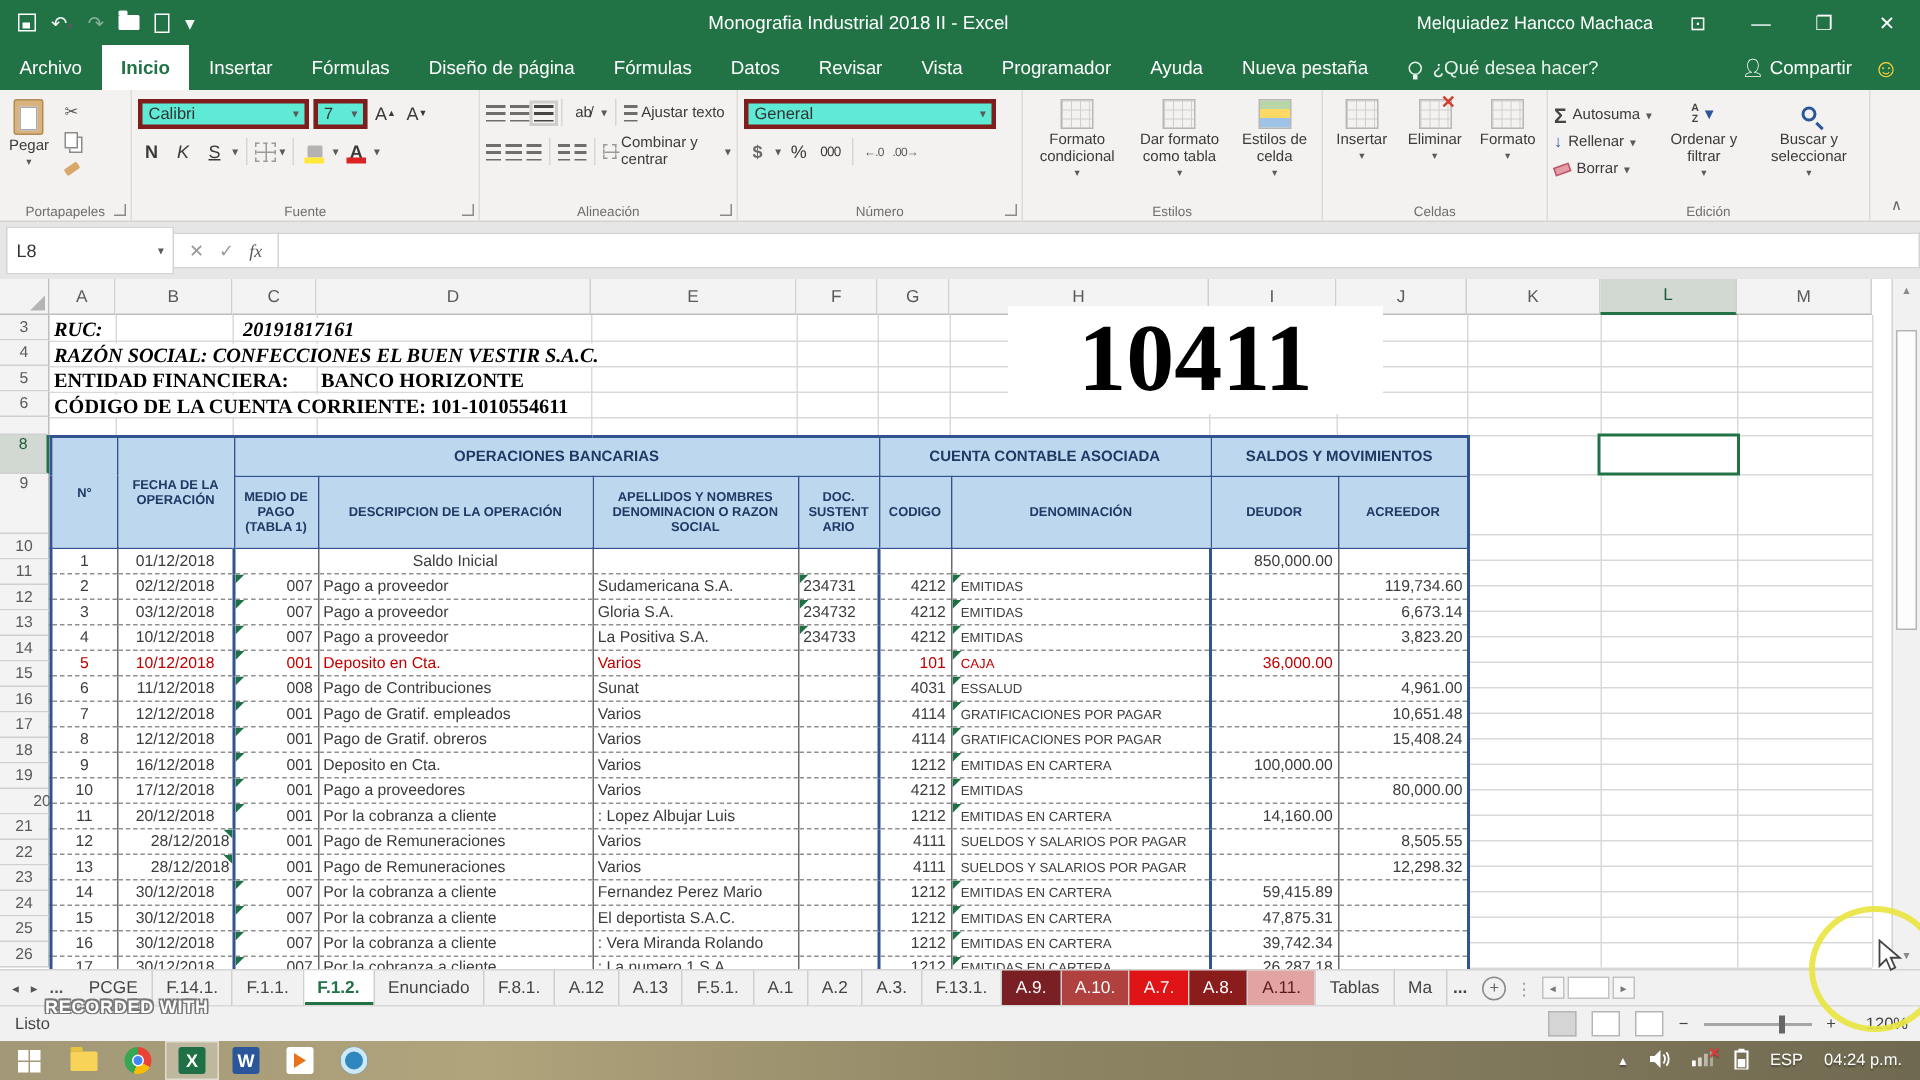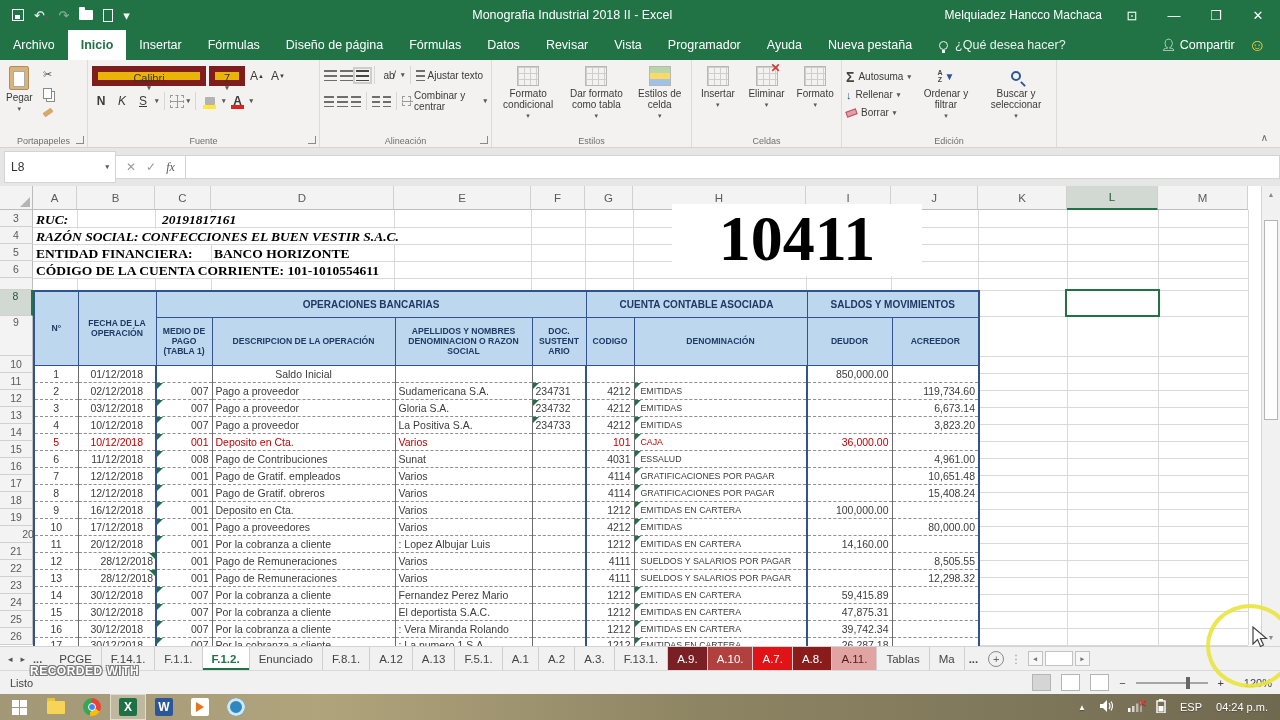--- a/index.html
+++ b/index.html
@@ -33,21 +33,21 @@
 
   
   .ribbon { position:absolute; left:0; top:60px; width:1280px; height:88px; background:#f3f2f1; border-bottom:1px solid #d5d3d1; display:flex; }
   .rgroup { position:relative; border-right:1px solid #dddcda; padding:4px 4px 15px 4px; display:flex; gap:4px; }
   .glabel { position:absolute; bottom:1px; left:0; right:0; text-align:center; font-size:9px; color:#6f6e6d; }
   .dlg { position:absolute; right:3px; bottom:3px; width:8px; height:8px; border-right:1.5px solid #8a8a8a; border-bottom:1.5px solid #8a8a8a; }
   .rbtn-lg { display:flex; flex-direction:column; align-items:center; justify-content:flex-start; text-align:center; font-size:10px; color:#3b3a39; gap:2px; padding:2px 2px; line-height:1.1; }
   .dd { font-size:7px; color:#5a5a5a; }
   .gstack { display:flex; flex-direction:column; gap:6px; padding-top:2px; }
   .rrow { display:flex; align-items:center; gap:3px; }
-  .combo { background:#eab308; border:6px solid #7f1d1d; height:20px; display:flex; align-items:center; justify-content:space-between; padding:0 4px; font-size:11px; color:#333;flex-direction:column; }
+  .combo { background:#5eead4; border:3px solid #7f1d1d; height:20px; display:flex; align-items:center; justify-content:space-between; padding:0 4px; font-size:11px; color:#333; }
   .fbtn { min-width:18px; height:18px; display:inline-flex; align-items:center; justify-content:center; font-size:12px; color:#3b3a39; position:relative; }
   .fbtn.b{font-weight:bold;} .fbtn.i{font-style:italic;} .fbtn.u{text-decoration:underline;}
   .vdiv { width:1px; height:18px; background:#d8d6d4; margin:0 2px; }
   .clip-icon { width:20px; height:24px; background:#d9b27c; border:1px solid #b08d55; border-radius:2px; position:relative; display:block; }
   .clip-icon i { position:absolute; left:3px; top:4px; width:12px; height:16px; background:#fff; border:1px solid #aaa; }
   .clipcol { display:flex; flex-direction:column; gap:4px; padding-top:3px; }
   .sic { width:18px; height:15px; font-size:11px; color:#555; display:flex; align-items:center; justify-content:center; }
   .copyic { position:relative; } .copyic b{ width:9px;height:11px;border:1px solid #8a8a8a;background:#fff; box-shadow:3px 3px 0 -1px #fff, 3px 3px 0 0 #8a8a8a; display:block;}
   .brushic b { width:10px; height:5px; background:#d7a86a; transform:rotate(-35deg); display:block; border-radius:1px; }
   .colorbar { position:absolute; left:2px; bottom:1px; width:13px; height:4px; }
@@ -317,20 +317,41 @@
             </span>
             <span>Combinar y centrar</span>
             <b class="dd">▾</b>
           </span>
       </div>
     </div>
     <span class="glabel">Alineación</span>
     <span class="dlg"></span>
   </div>
 
+  <div class="rgroup" style="width:190px">
+    <div class="gstack">
+      <div class="rrow">
+        <span class="combo" style="width:168px">
+            <span>General</span>
+            <b class="dd">▾</b>
+          </span>
+      </div>
+      <div class="rrow">
+        <span class="fbtn" style="color:#6a6a6a;font-weight:bold">$</span>
+          <b class="dd">▾</b>
+        <span class="fbtn">%</span>
+        <span class="fbtn" style="font-size:9px;letter-spacing:-0.5px">000</span>
+        <span class="vdiv"></span>
+        <span class="fbtn dec">←.0</span>
+        <span class="fbtn dec">.00→</span>
+      </div>
+    </div>
+    <span class="glabel">Número</span>
+    <span class="dlg"></span>
+  </div>
 
   <div class="rgroup" style="width:200px">
     <div class="rbtn-lg" style="width:66px">
       <span class="ic16 ic-cf gridlines-ic"></span>
       <span>Formato condicional</span>
         <span class="dd">▾</span>
     </div>
     <div class="rbtn-lg" style="width:66px">
       <span class="ic16 ic-ft gridlines-ic"></span>
       <span>Dar formato como tabla</span>

